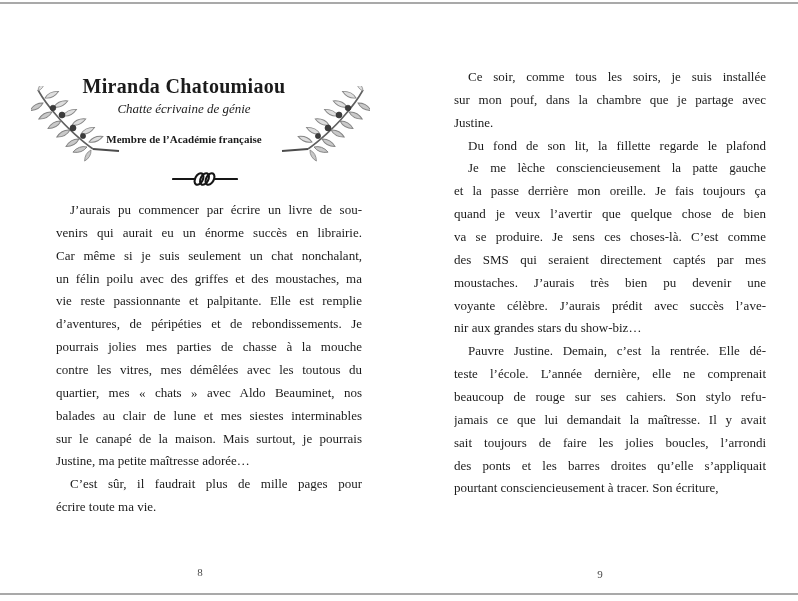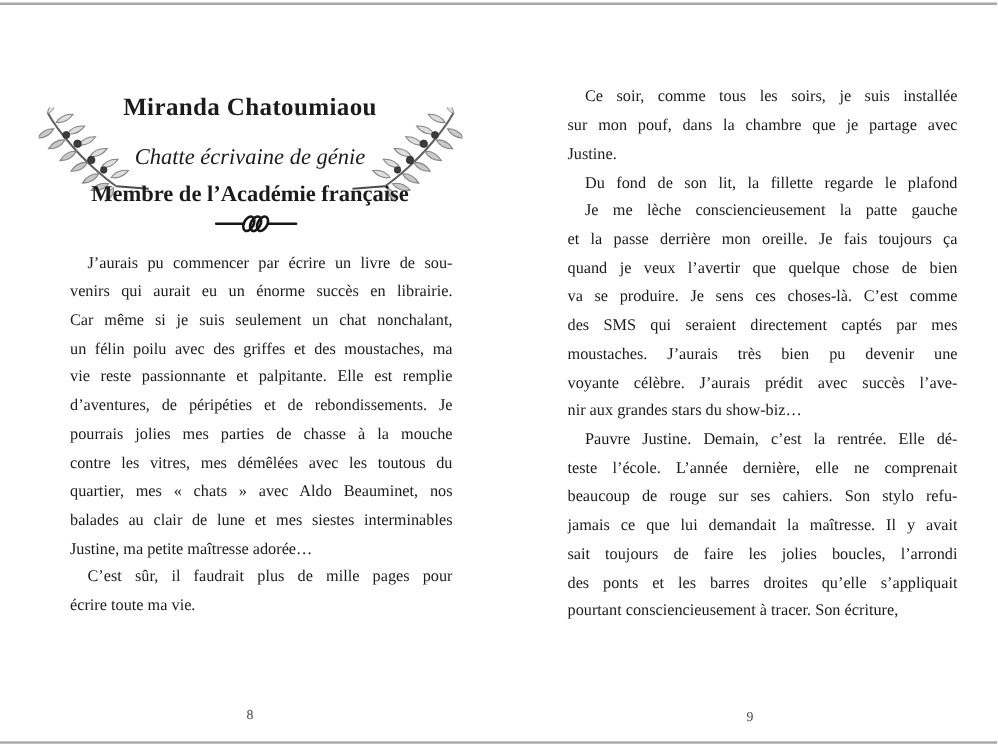--- a/index.html
+++ b/index.html
@@ -14,26 +14,26 @@
   .rule{position:absolute;left:0;width:798px;background:var(--rule,#a9a9a9);}
   #top-rule{top:2px;height:1.5px;}
   #bottom-rule{top:593px;height:2px;}
 
   .page{position:absolute;top:0;height:601px;}
   #left-page{left:0;width:399px;}
   #right-page{left:399px;width:399px;}
 
   
   #header-block{
-    position:absolute;left:33px;top:75px;width:334px;
+    position:absolute;left:17px;top:75px;width:334px;
     text-align:center;
   }
   #book-title{font-size:20px;font-weight:700;line-height:22px;letter-spacing:.3px;}
-  #book-subtitle{font-size:18px;font-style:italic;line-height:20px;margin-top:18px;text-align:center;}
-  #book-affiliation{font-size:18px;font-weight:700;line-height:18px;margin-top:11px;}
+  #book-subtitle{font-size:13px;font-style:italic;line-height:20px;margin-top:2px;text-align:center;}
+  #book-affiliation{font-size:11px;font-weight:700;line-height:18px;margin-top:11px;}
 
   .branch{position:absolute;top:86px;width:90px;height:82px;}
   #branch-left{left:31px;}
   #branch-right{left:280px;transform:scaleX(-1);}
 
   #divider{position:absolute;left:172px;top:171px;width:66px;height:16px;}
 
   
   .body-text{position:absolute;}
   #left-body{left:56px;top:199px;width:306px;}
@@ -124,20 +124,21 @@
           <div class="line first">J’aurais pu commencer par écrire un livre de sou-</div>
           <div class="line">venirs qui aurait eu un énorme succès en librairie.</div>
           <div class="line">Car même si je suis seulement un chat nonchalant,</div>
           <div class="line">un félin poilu avec des griffes et des moustaches, ma</div>
           <div class="line">vie reste passionnante et palpitante. Elle est remplie</div>
           <div class="line">d’aventures, de péripéties et de rebondissements. Je</div>
           <div class="line">pourrais jolies mes parties de chasse à la mouche</div>
           <div class="line">contre les vitres, mes démêlées avec les toutous du</div>
           <div class="line">quartier, mes « chats » avec Aldo Beauminet, nos</div>
           <div class="line">balades au clair de lune et mes siestes interminables</div>
+          <div class="line">sur le canapé de la maison. Mais surtout, je pourrais</div>
           <div class="line last">Justine, ma petite maîtresse adorée…</div>
         </div>
         <div class="para">
           <div class="line first">C’est sûr, il faudrait plus de mille pages pour</div>
           <div class="line last">écrire toute ma vie.</div>
         </div>
       </div>
 
     <div id="left-page-number" class="page-number">8</div>
   </div>

